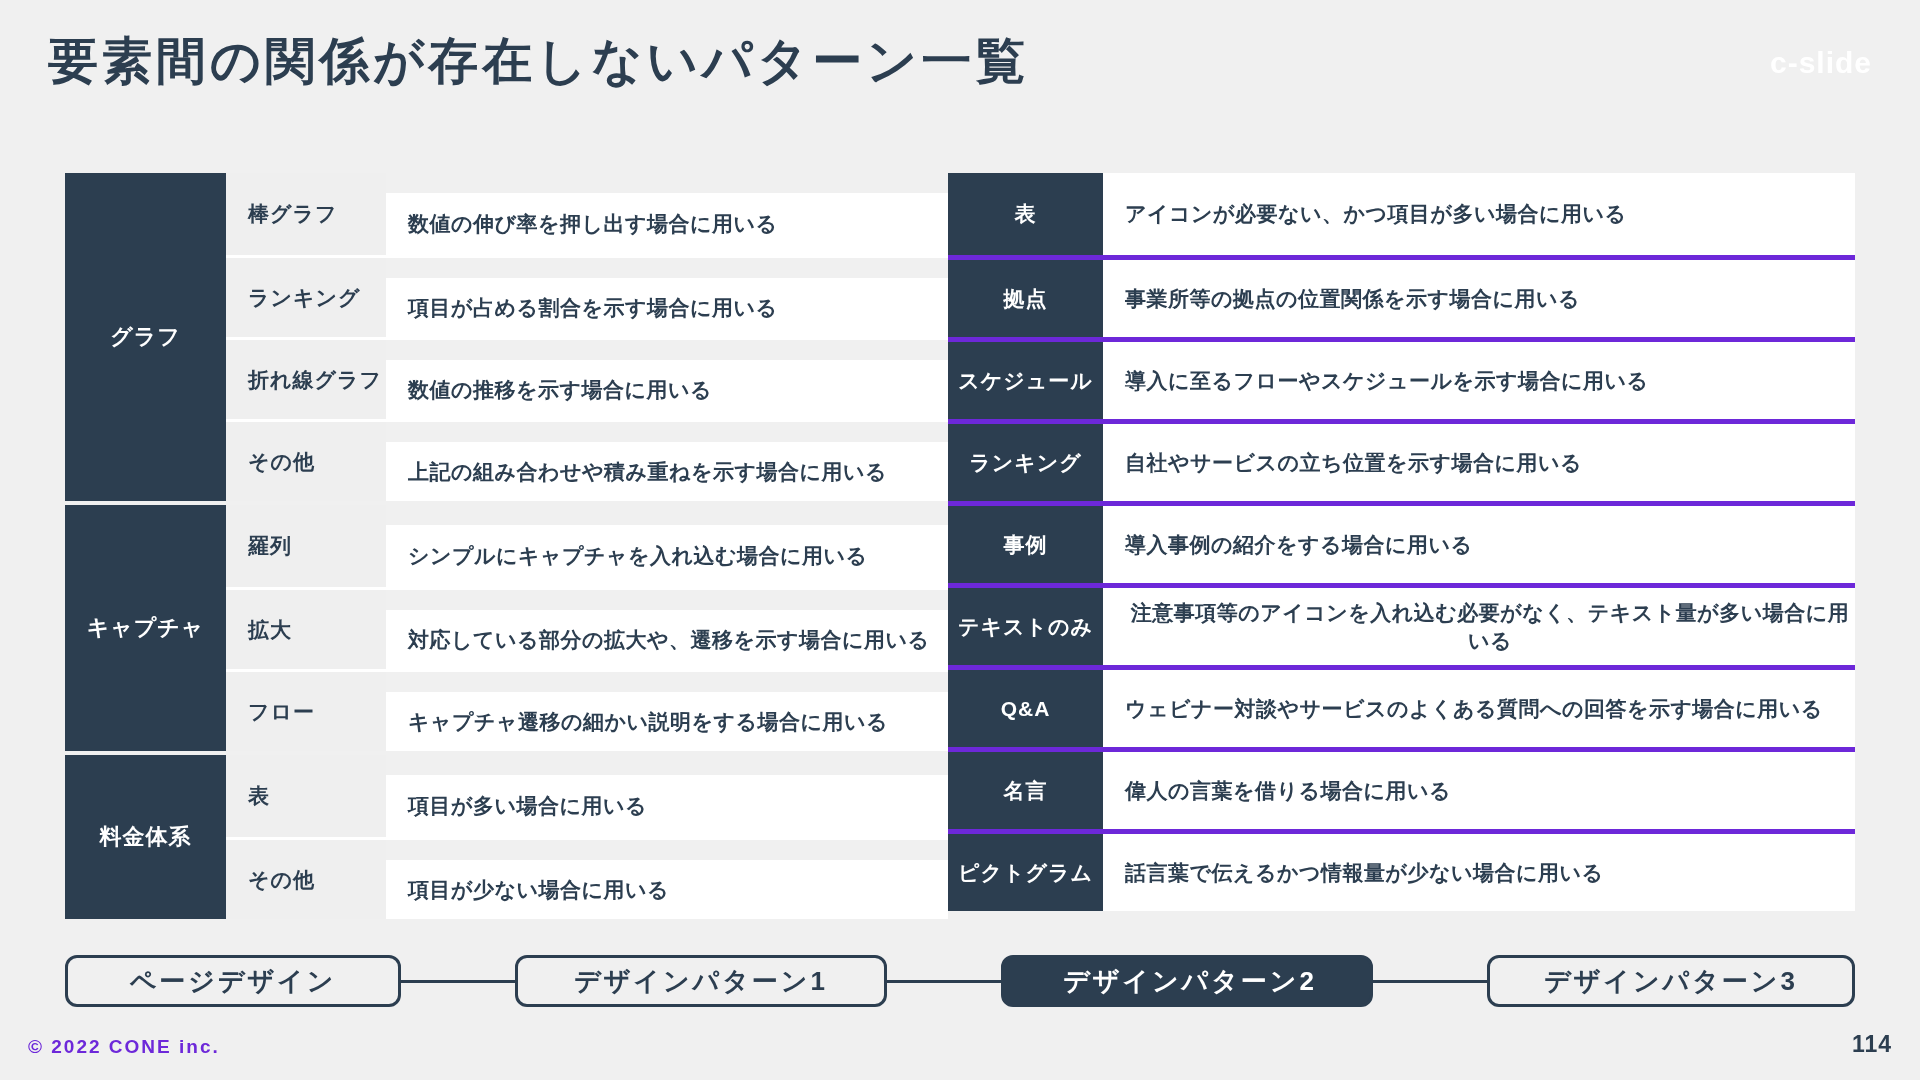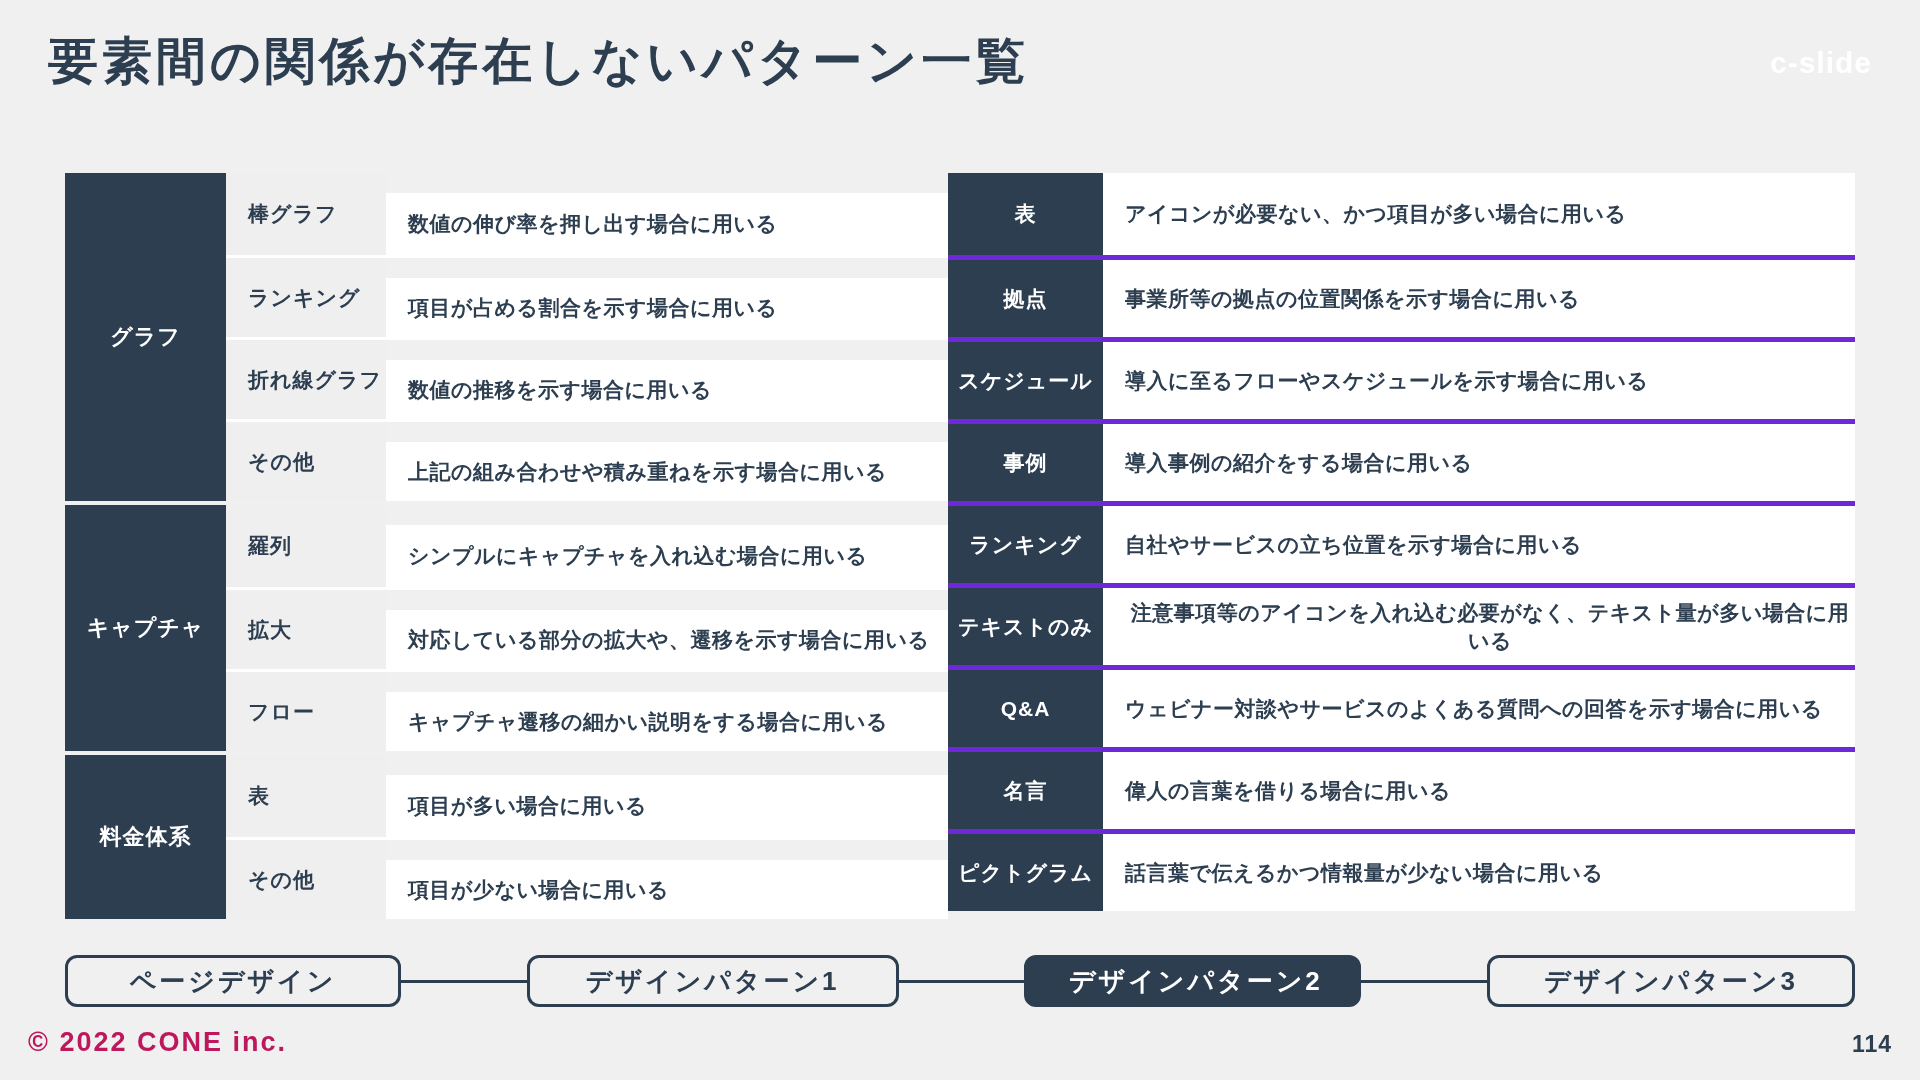--- a/index.html
+++ b/index.html
@@ -80,29 +80,29 @@
   .nav-btn{
     height:52px; flex:0 0 auto;
     border:3px solid #2c3e50; border-radius:12px;
     display:flex; align-items:center; justify-content:center;
     font-size:26px; font-weight:bold; letter-spacing:3px;
     color:#2c3e50; background:transparent;
     padding:0 18px;
   }
   .nav-btn.w1{ width:336px; }
   .nav-btn.w2{ width:372px; }
-  .nav-btn.w3{ width:337px;padding-left:24px; }
+  .nav-btn.w3{ width:372px;padding-left:24px; }
   .nav-btn.w4{ width:368px;border-radius:12px; }
   .nav-btn.active{ background:#2c3e50; color:#ffffff; }
   .nav-line{ flex:1 1 auto; height:3px; background:#2c3e50; }
 
   
   .copyright{
     position:absolute; left:28px; bottom:22px;
-    font-size:27px; font-weight:bold; color:#be185d;
+    font-size:19px; font-weight:bold; color:#6d28d9;
     letter-spacing:2px;
   }
   .page-number{
     position:absolute; right:28px; bottom:22px;
     font-size:23px; font-weight:bold; color:#2c3e50;
     letter-spacing:1px;
   }
 </style>
 </head>
 <body>
@@ -179,26 +179,26 @@
       </div>
       <div class="rrow">
         <div class="rrow-key">拠点</div>
         <div class="rrow-desc">事業所等の拠点の位置関係を示す場合に用いる</div>
       </div>
       <div class="rrow">
         <div class="rrow-key">スケジュール</div>
         <div class="rrow-desc">導入に至るフローやスケジュールを示す場合に用いる</div>
       </div>
       <div class="rrow">
+        <div class="rrow-key">ランキング</div>
+        <div class="rrow-desc">自社やサービスの立ち位置を示す場合に用いる</div>
+      </div>
+      <div class="rrow">
         <div class="rrow-key">事例</div>
         <div class="rrow-desc">導入事例の紹介をする場合に用いる</div>
-      </div>
-      <div class="rrow">
-        <div class="rrow-key">ランキング</div>
-        <div class="rrow-desc">自社やサービスの立ち位置を示す場合に用いる</div>
       </div>
       <div class="rrow">
         <div class="rrow-key">テキストのみ</div>
         <div class="rrow-desc">注意事項等のアイコンを入れ込む必要がなく、テキスト量が多い場合に用いる</div>
       </div>
       <div class="rrow">
         <div class="rrow-key">Q&amp;A</div>
         <div class="rrow-desc">ウェビナー対談やサービスのよくある質問への回答を示す場合に用いる</div>
       </div>
       <div class="rrow">

